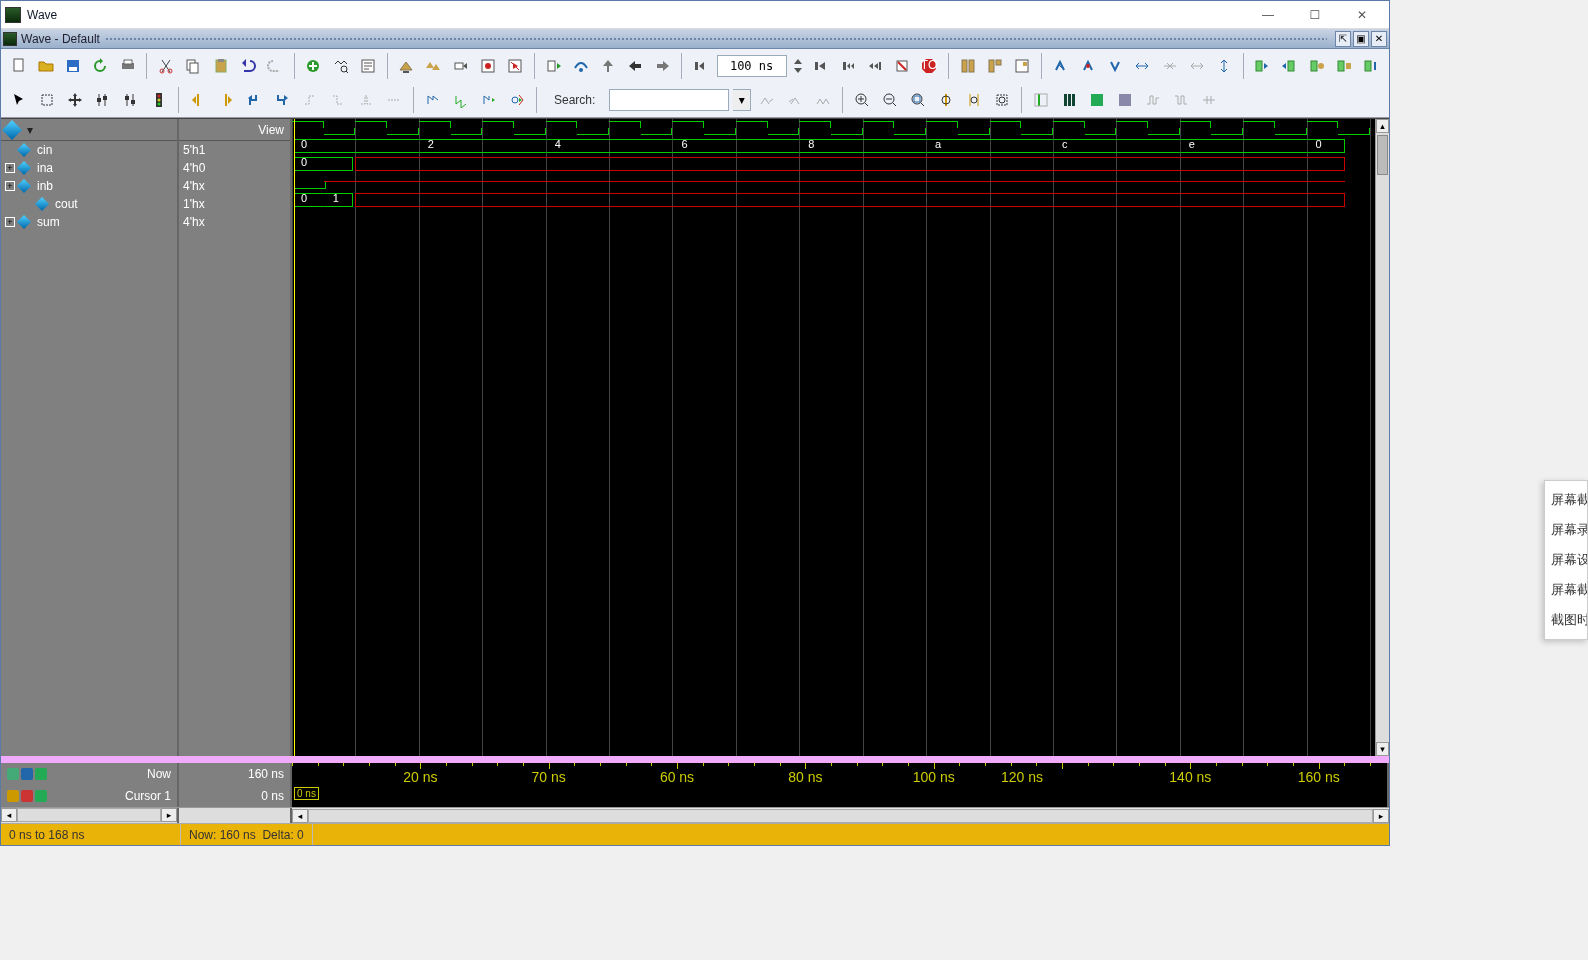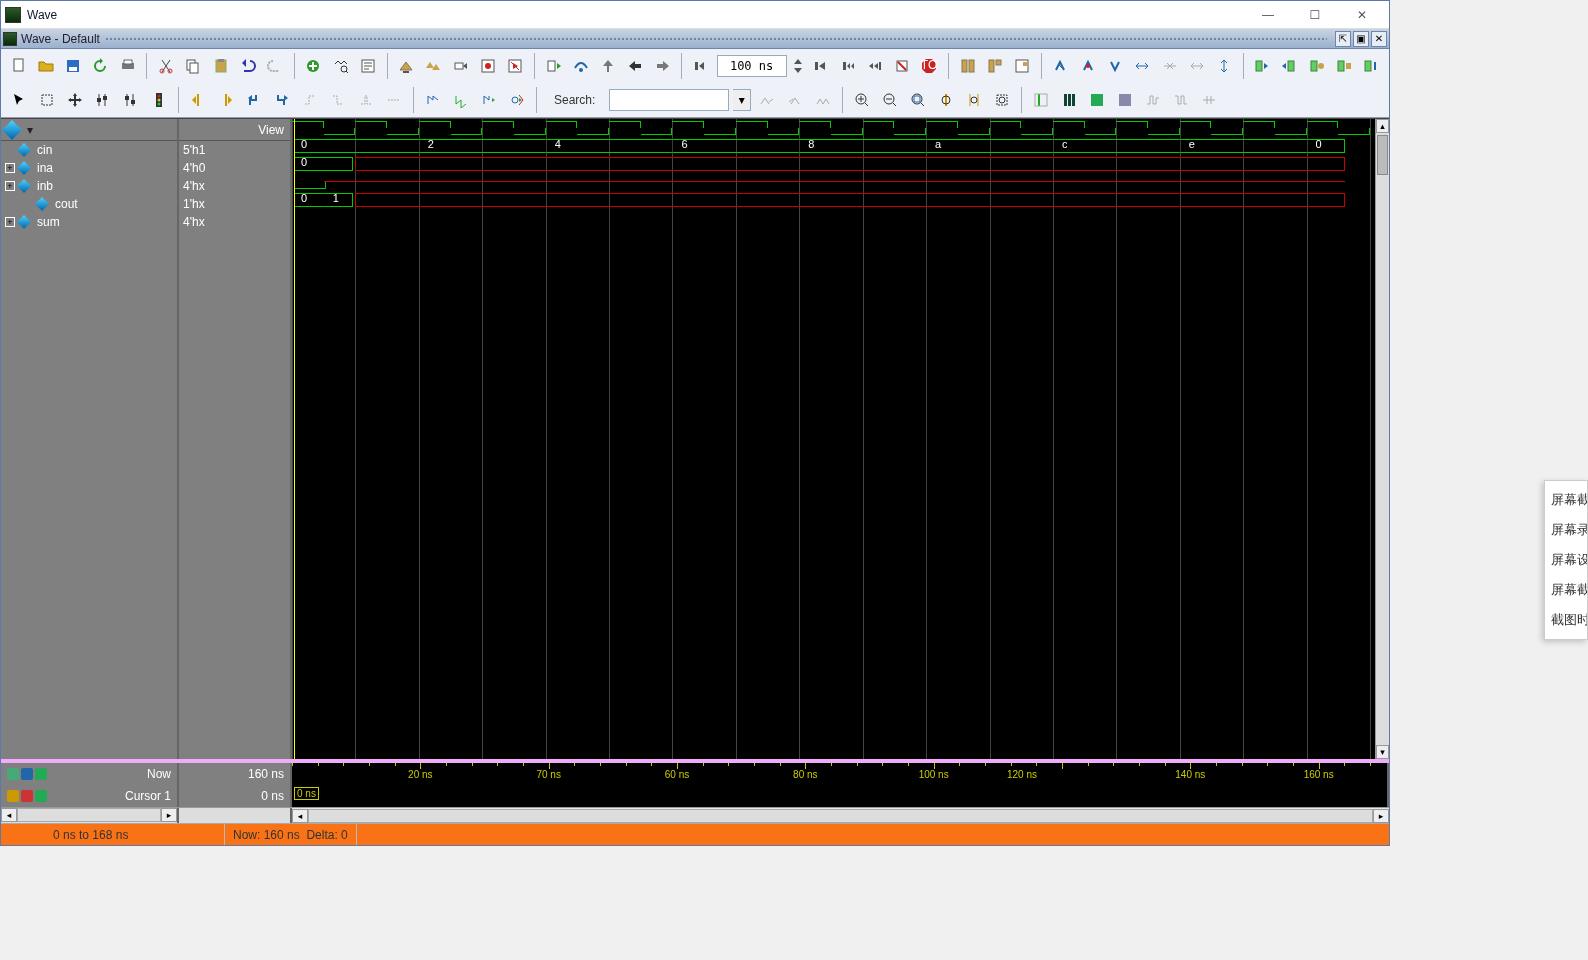--- a/index.html
+++ b/index.html
@@ -59,41 +59,41 @@
 .wave-sig .bus.red { border-color:#c00; }
 .wave-sig .buslabel { position:absolute; top:1px; font-size:11px; color:#fff; padding:0 3px; z-index:2; }
 .wave-sig .toggle-seg { position:absolute; border-top:1px solid #0c0; border-right:1px solid #0c0; height:7px; }
 .wave-sig .toggle-seg.low { top:9px; border-top:none; border-bottom:1px solid #0c0; }
 .wave-sig .toggle-seg.high { top:2px; }
 .wave-sig .redline { position:absolute; top:8px; left:0; right:0; height:1px; background:#c00; }
 .wave-sig .busdiv { position:absolute; top:2px; bottom:2px; width:6px; z-index:1; }
 .wave-sig .busdiv::before { content:''; position:absolute; inset:0; background:linear-gradient(to right, transparent 0, transparent 40%, #000 50%, transparent 60%); }
 .cursor-line { position:absolute; top:0; bottom:0; width:1px; background:#ff0; z-index:5; }
 
-.footer-rows { background:#808080; border-top:4px solid #f0abfc; }
+.footer-rows { background:#808080; border-top:7px solid #f0abfc; }
 .footer-rows .frow { display:flex; height:22px; align-items:stretch; }
 .frow .fcell-name { width:178px; display:flex; align-items:center; color:#fff; padding:0 6px; border-right:2px solid #666; justify-content:flex-end; gap:4px; }
 .frow .fcell-name .ico { width:12px; height:12px; border-radius:2px; }
 .frow .fcell-name .left-icons { margin-right:auto; display:flex; gap:2px; }
 .frow .fcell-val { width:113px; display:flex; align-items:center; justify-content:flex-end; color:#fff; padding:0 6px; border-right:2px solid #666; }
 .frow .fcell-ruler { flex:1; background:#000; position:relative; overflow:hidden; border-right:2px solid #666; }
 .ruler-ticks { position:absolute; inset:0; }
 .ruler-tick { position:absolute; top:0; width:1px; height:6px; background:#cc0; }
-.ruler-label { position:absolute; top:6px; color:#cc0; font-size:10px; transform:translateX(-50%); white-space:nowrap; }
+.ruler-label { position:absolute; top:6px; color:#cc0; font-size:14px; transform:translateX(-50%); white-space:nowrap; }
 .cursor-box { position:absolute; left:2px; top:2px; background:#000; border:1px solid #cc0; color:#cc0; font-size:10px; padding:0 2px; }
 
 .hscroll-row { display:flex; height:16px; background:#e8e8e8; border-top:1px solid #999; }
 .hscroll-row .pad { border-right:2px solid #666; background:#ddd; }
 .hscroll-row .pad.name { width:178px; }
 .hscroll-row .pad.val { width:113px; }
 .hscroll-row .sb { flex:1; display:flex; align-items:center; background:#e8e8e8; }
 .sb-btn { width:16px; height:14px; border:1px solid #999; background:#eee; display:flex; align-items:center; justify-content:center; font-size:9px; }
 .sb-track { flex:1; height:14px; background:#ddd; border:1px solid #aaa; }
 
-.statusbar { height:22px; background:#f97316; display:flex; align-items:center; border-top:1px solid #aaa;padding-left:44px; }
+.statusbar { height:22px; background:#eab308; display:flex; align-items:center; border-top:1px solid #aaa; }
 .statusbar .stat-cell { padding:0 8px; height:100%; display:flex; align-items:center; border-right:1px solid #bbb; color:#333; }
 .statusbar .stat-cell.first { width:180px; }
 
 .vscroll { position:absolute; right:0; top:0; bottom:0; width:14px; background:#ddd; border-left:1px solid #999; }
 .vscroll .vs-btn { height:14px; border:1px solid #999; background:#eee; display:flex; align-items:center; justify-content:center; font-size:9px; }
 .vscroll .vs-thumb { position:absolute; left:1px; right:1px; top:16px; height:40px; background:#bbb; border:1px solid #888; }
 
 .context-menu { position:absolute; right:0; top:480px; width:44px; background:#fff; border:1px solid #ccc; box-shadow:-2px 2px 6px rgba(0,0,0,.2); z-index:50; padding:4px 0; }
 .context-menu .cm-item { height:30px; display:flex; align-items:center; padding:0 6px; font-size:13px; color:#333; overflow:hidden; white-space:nowrap; }
 

